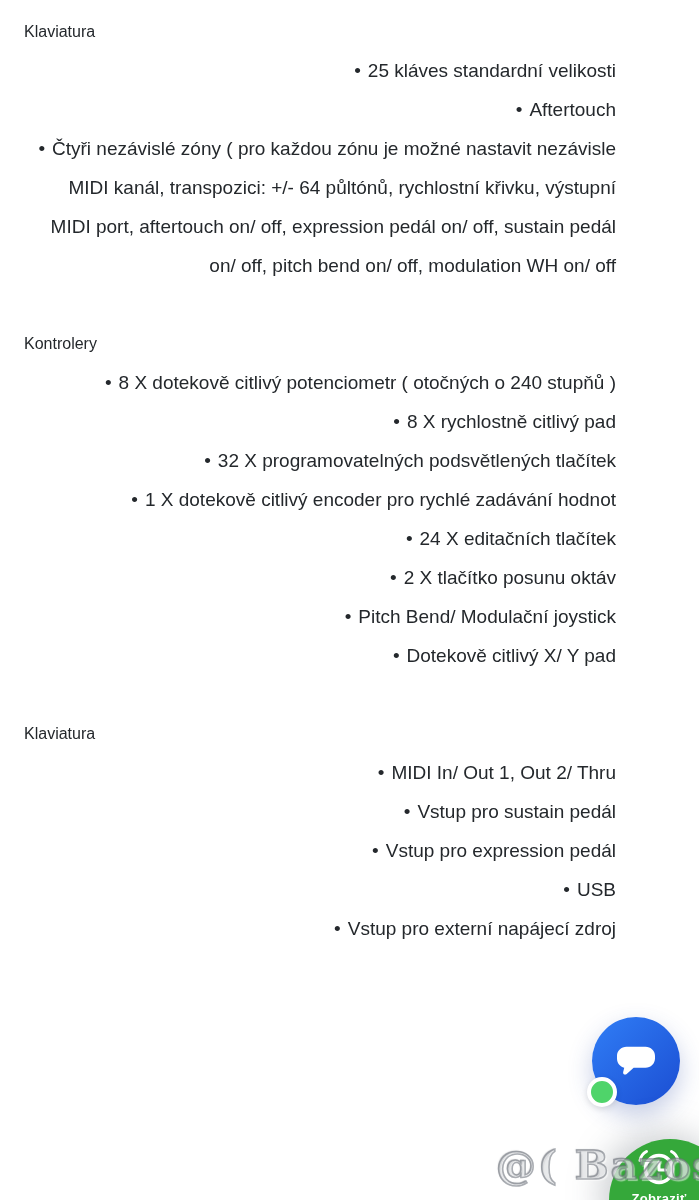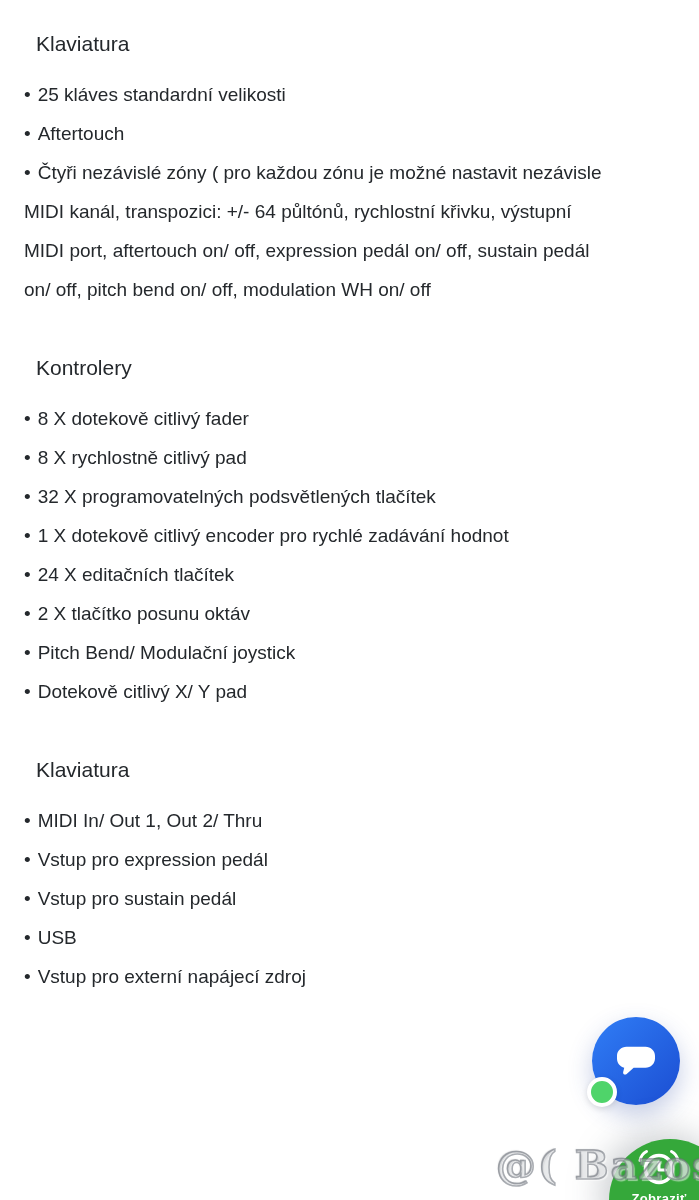--- a/index.html
+++ b/index.html
@@ -10,23 +10,23 @@
   }
 
   
   .description{
     position:absolute;left:24px;top:12px;width:592px;
     font-size:19px;line-height:39px;color:#24282c;
   }
   .section{margin:0;}
   .section + .section{margin-top:39px;}
   .section-heading{
-    font-size:21px;font-weight:400;line-height:39px;margin:12px;
+    font-size:16px;font-weight:400;line-height:39px;margin:0;
   }
-  .spec-item{margin:0;}
+  .spec-item{margin:0;text-align:right;}
   .spec-item .bullet{display:inline;margin-right:7px;}
 
   
   .chat-fab{
     position:absolute;left:592px;top:1017px;width:88px;height:88px;
     border:none;padding:0;border-radius:50%;cursor:pointer;
     background:linear-gradient(135deg,#2f7bf4 5%,#1c50d4 95%);
     box-shadow:0 10px 24px rgba(45,75,165,.28);
     display:flex;align-items:center;justify-content:center;
   }
@@ -68,35 +68,35 @@
 
   <section class="section">
     <h2 class="section-heading">Klaviatura</h2>
     <div class="spec-item"><span class="bullet">•</span><span>25 kláves standardní velikosti</span></div>
     <div class="spec-item"><span class="bullet">•</span><span>Aftertouch</span></div>
     <div class="spec-item"><span class="bullet">•</span><span>Čtyři nezávislé zóny ( pro každou zónu je možné nastavit nezávisle MIDI kanál, transpozici: +/- 64 půltónů, rychlostní křivku, výstupní MIDI port, aftertouch on/ off, expression pedál on/ off, sustain pedál on/ off, pitch bend on/ off, modulation WH on/ off</span></div>
   </section>
 
   <section class="section">
     <h2 class="section-heading">Kontrolery</h2>
-    <div class="spec-item"><span class="bullet">•</span><span>8 X dotekově citlivý fader</span></div>
+    <div class="spec-item"><span class="bullet">•</span><span>8 X dotekově citlivý potenciometr ( otočných o 240 stupňů )</span></div>
     <div class="spec-item"><span class="bullet">•</span><span>8 X rychlostně citlivý pad</span></div>
     <div class="spec-item"><span class="bullet">•</span><span>32 X programovatelných podsvětlených tlačítek</span></div>
     <div class="spec-item"><span class="bullet">•</span><span>1 X dotekově citlivý encoder pro rychlé zadávání hodnot</span></div>
     <div class="spec-item"><span class="bullet">•</span><span>24 X editačních tlačítek</span></div>
     <div class="spec-item"><span class="bullet">•</span><span>2 X tlačítko posunu oktáv</span></div>
     <div class="spec-item"><span class="bullet">•</span><span>Pitch Bend/ Modulační joystick</span></div>
     <div class="spec-item"><span class="bullet">•</span><span>Dotekově citlivý X/ Y pad</span></div>
   </section>
 
   <section class="section">
     <h2 class="section-heading">Klaviatura</h2>
     <div class="spec-item"><span class="bullet">•</span><span>MIDI In/ Out 1, Out 2/ Thru</span></div>
+    <div class="spec-item"><span class="bullet">•</span><span>Vstup pro sustain pedál</span></div>
     <div class="spec-item"><span class="bullet">•</span><span>Vstup pro expression pedál</span></div>
-    <div class="spec-item"><span class="bullet">•</span><span>Vstup pro sustain pedál</span></div>
     <div class="spec-item"><span class="bullet">•</span><span>USB</span></div>
     <div class="spec-item"><span class="bullet">•</span><span>Vstup pro externí napájecí zdroj</span></div>
   </section>
 
 </main>
 
 <button class="chat-fab" aria-label="chat">
   <span>
     <svg viewBox="0 0 48 40" width="46" height="38" xmlns="http://www.w3.org/2000/svg">
       <path fill="#ffffff" d="M14 4 H34 C39.5 4 44 8.3 44 13.7 V16.3 C44 21.7 39.5 26 34 26 H21.5 L14.2 32.6 C12.4 34.2 9.9 32.7 10.5 30.4 L11.6 26 C7.2 25 4 21 4 16.3 V13.7 C4 8.3 8.5 4 14 4 Z"></path>

